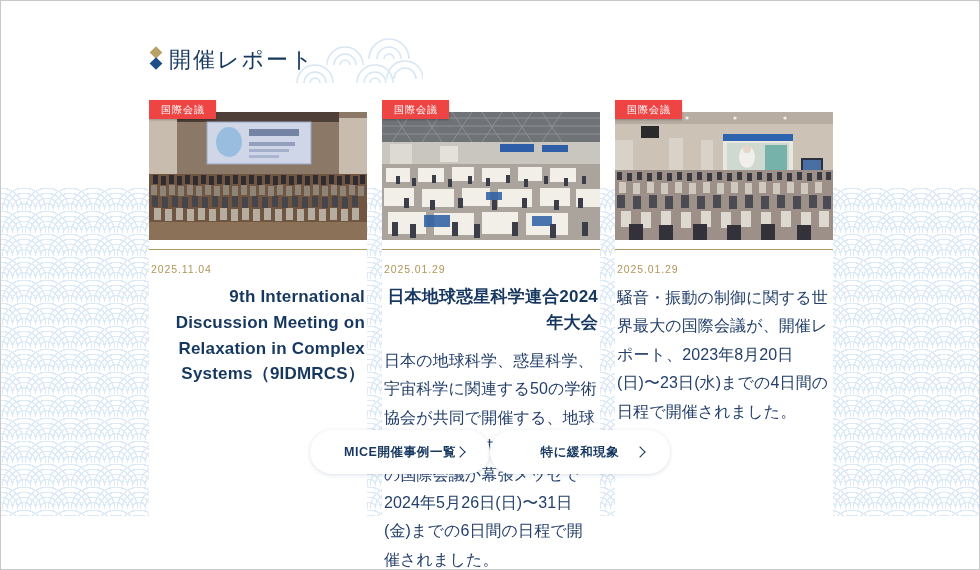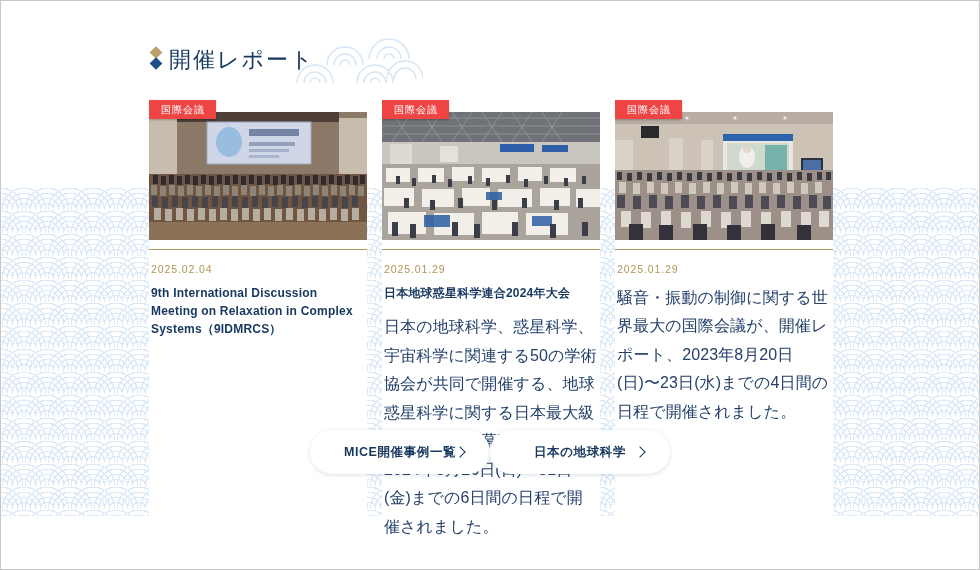--- a/index.html
+++ b/index.html
@@ -145,26 +145,27 @@
   .card-body {
     padding: 13px 2px 0 2px;
   }
   .card-date {
     font-size: 10.5px;
     color: #b09657;
     letter-spacing: 0.9px;
     margin-bottom: 9px;
   }
   .card-title {
-    font-size: 12px;
+    font-size: 17px;
     line-height: 1.52;
     color: #16375f;
     font-weight: bold;
     letter-spacing: .2px;
     margin-bottom: 11px;
+    text-align: right;
   }
   .card-desc {
     font-size: 16px;
     line-height: 1.78;
     color: #24406a;
     letter-spacing: .1px;
   }
 
   
   #buttons {
@@ -380,21 +381,21 @@
                   <rect x="192" y="97" width="7" height="12"></rect>
                 <rect x="203" y="96" width="7" height="12"></rect>
               </g>
             </g>
             <rect x="0" y="110" width="218" height="18" fill="#8a7158"></rect>
           </svg>
         </div>
       </div>
       <div class="card-divider"></div>
       <div class="card-body">
-        <div class="card-date">2025.02.04</div>
+        <div class="card-date">2025.11.04</div>
         <div class="card-title">9th International Discussion Meeting on Relaxation in Complex Systems（9IDMRCS）</div>
       </div>
     </div>
 
     <div class="card">
       <div class="card-media">
         <div class="badge">国際会議</div>
         <div class="photo">
           <svg width="218" height="128" viewBox="0 0 218 128">
             <rect width="218" height="128" fill="#b9b3ad"></rect>
@@ -599,18 +600,18 @@
     </div>
 
   </div>
 
   <div id="buttons">
     <button class="pill">
       <span class="pill-label">MICE開催事例一覧</span>
       <span class="chev"></span>
     </button>
     <button class="pill">
-      <span class="pill-label">日本の地球科学</span>
+      <span class="pill-label">特に緩和現象</span>
       <span class="chev"></span>
     </button>
   </div>
 
 </div>
 
 </body></html>

